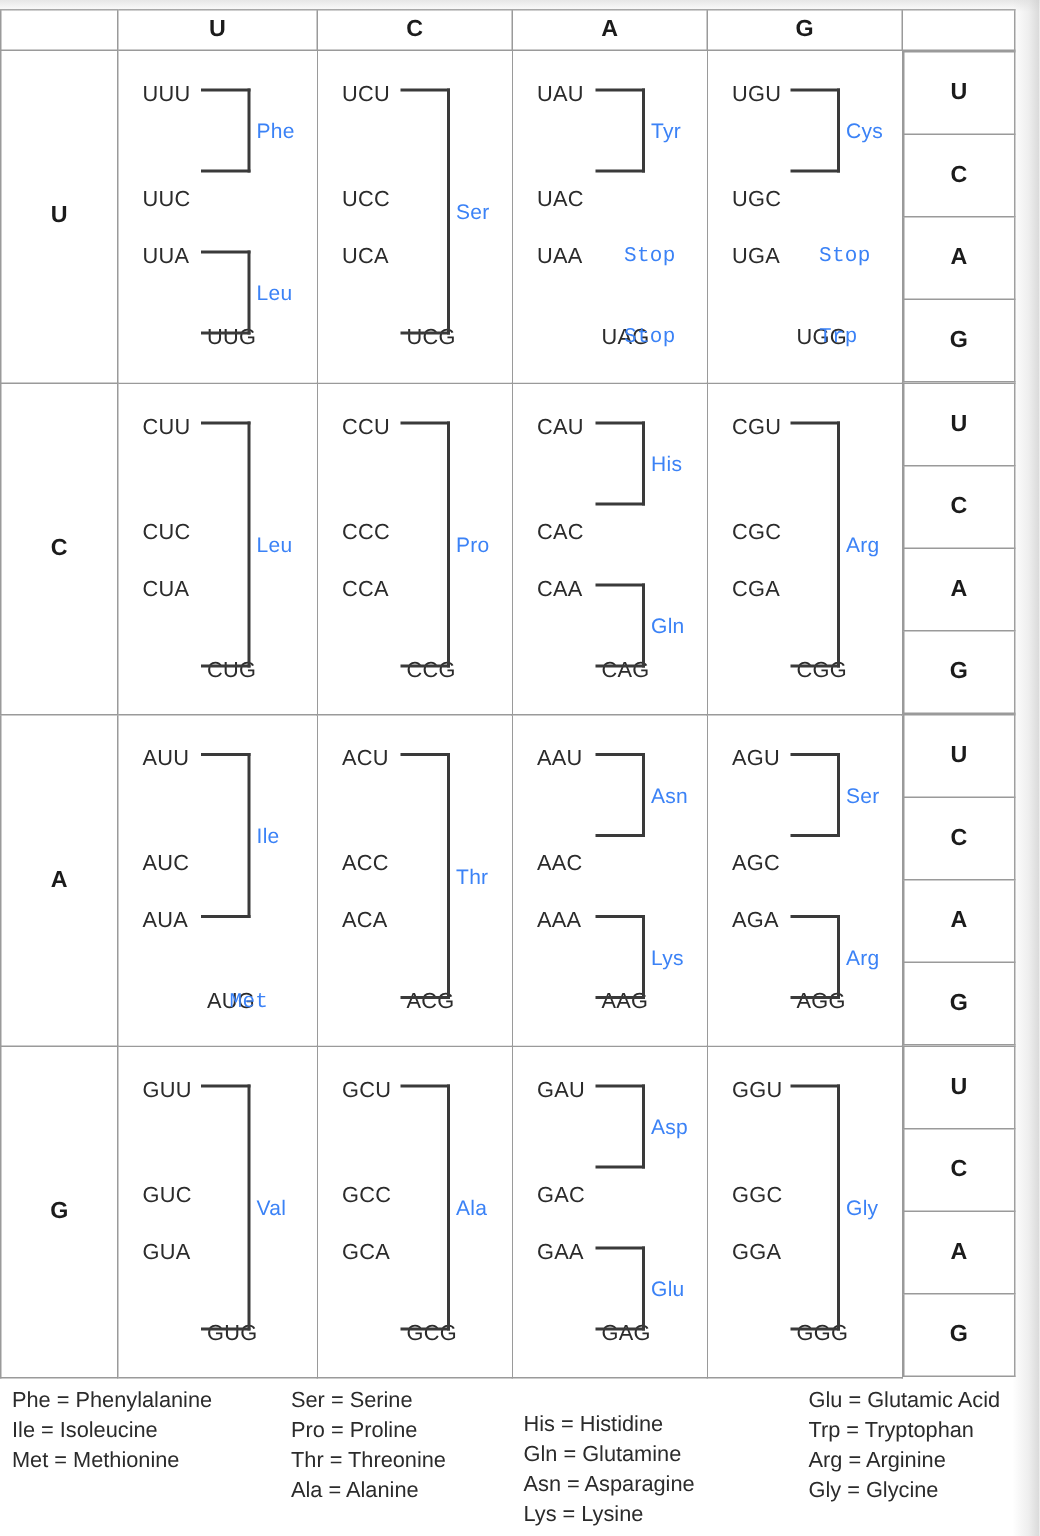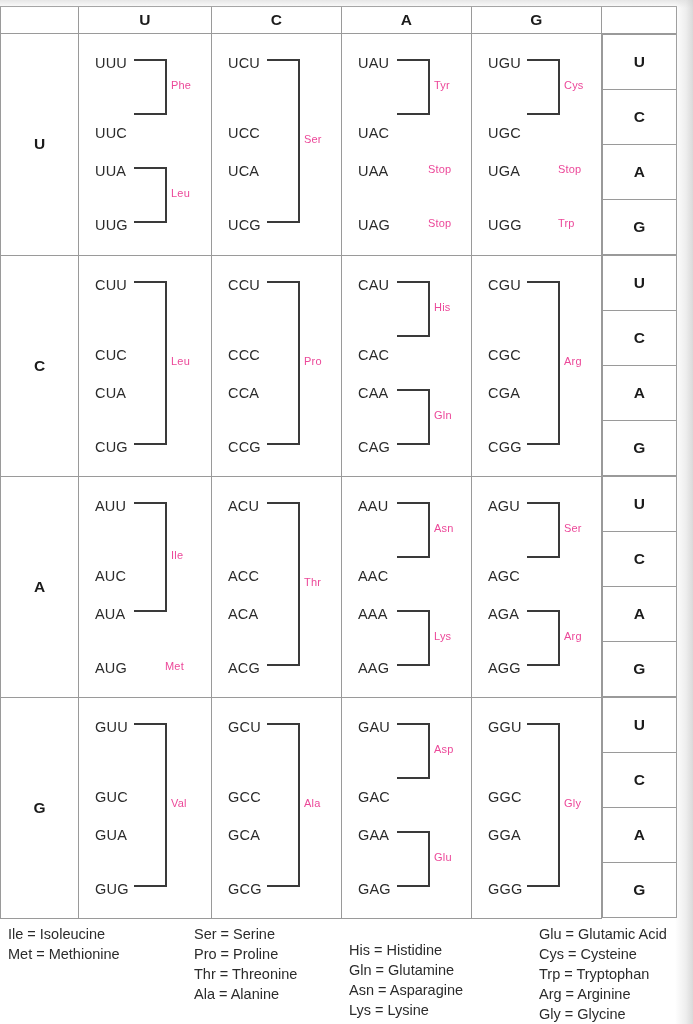--- a/index.html
+++ b/index.html
@@ -109,34 +109,34 @@
     position: absolute;
     left: 16px;
     font-size: 14.5px;
     color: #2b2b2b;
     line-height: 1;
     letter-spacing: 0.2px;
   }
   .codon-r0 { top: 22px; }
   .codon-r1 { top: 76px; margin-top: 16px; }
   .codon-r2 { top: 130px; }
-  .codon-r3 { top: 184px; }
+  .codon-r3 { top: 184px; margin-left: 43px; }
 
   
   .aa-label {
     position: absolute;
-    font-size: 11px;
-    color: #ec4899;
+    font-size: 14px;
+    color: #3b82f6;
     line-height: 1;
     letter-spacing: 0.2px;
     white-space: nowrap;
   }
   
   .aa-x-brk  { left: 92px; }
-  .aa-x-plain{ left: 86px; }   
+  .aa-x-plain{ left: 74px; font-family: Liberation Mono, monospace; }   
 
   
   .bracket {
     position: absolute;
     left: 55px;
     width: 33px;
     border-right: 2px solid #3a3a3a;
     border-top: 2px solid #3a3a3a;
     border-bottom: 2px solid #3a3a3a;
     box-sizing: border-box;
@@ -463,35 +463,35 @@
               </tr>
             </tbody>
           </table>
         </td>
       </tr>
     </tbody>
 </table>
 
 <div id="legend">
     <div class="legend-col legend-col-0">
+      <div class="legend-item">Phe = Phenylalanine</div>
       <div class="legend-item">Ile = Isoleucine</div>
       <div class="legend-item">Met = Methionine</div>
     </div>
     <div class="legend-col legend-col-1">
       <div class="legend-item">Ser = Serine</div>
       <div class="legend-item">Pro = Proline</div>
       <div class="legend-item">Thr = Threonine</div>
       <div class="legend-item">Ala = Alanine</div>
     </div>
     <div class="legend-col legend-col-2">
       <div class="legend-item">His = Histidine</div>
       <div class="legend-item">Gln = Glutamine</div>
       <div class="legend-item">Asn = Asparagine</div>
       <div class="legend-item">Lys = Lysine</div>
     </div>
     <div class="legend-col legend-col-3">
       <div class="legend-item">Glu = Glutamic Acid</div>
-      <div class="legend-item">Cys = Cysteine</div>
       <div class="legend-item">Trp = Tryptophan</div>
       <div class="legend-item">Arg = Arginine</div>
       <div class="legend-item">Gly = Glycine</div>
     </div>
   </div>
 
 </body></html>

